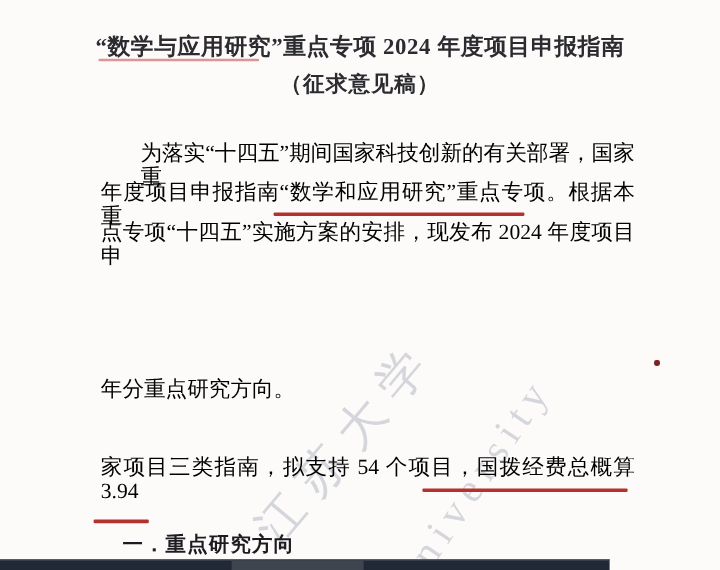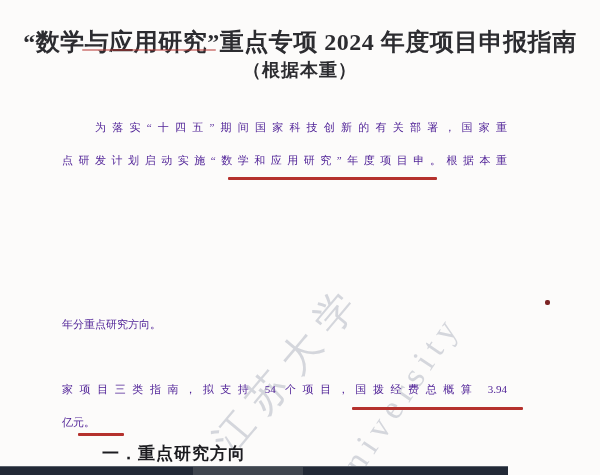--- a/index.html
+++ b/index.html
@@ -7,32 +7,32 @@
     position:relative;
     width:600px;height:475px;
     background:#fcfbfa;
     overflow:hidden;
     font-family:"Liberation Serif","DejaVu Serif",serif;
     color:#35353a;
   }
   
   .doc-title{
     position:absolute;left:0;top:26px;width:600px;
-    text-align:center;font-weight:bold;font-size:24px;
+    text-align:center;font-weight:bold;font-size:19px;
     color:#2c2c30;letter-spacing:0.5px;
   }
   .doc-subtitle{
     position:absolute;left:0;top:58px;width:600px;
     text-align:center;font-weight:bold;font-size:18px;
     color:#2c2c30;letter-spacing:1px;
   }
   
   .bline{
-    position:absolute;left:62px;width:445px;
-    font-size:11px;line-height:20px;color:#4c1d95;
+    position:absolute;left:84px;width:445px;
+    font-size:18px;line-height:20px;color:#000000;
     white-space:nowrap;
   }
   .bline.just{
     white-space:normal;
     text-align:justify;text-align-last:justify;
   }
   .bline.indent{padding-left:33px;width:412px;}
   
   .sec-heading{
     position:absolute;left:102px;top:442px;
@@ -78,29 +78,29 @@
 </style>
 </head>
 <body>
 
 <div class="page">
 
   <div class="wm wm-cn">江苏大学</div>
   <div class="wm wm-en">university</div>
 
   <div class="doc-title">“数学与应用研究”重点专项 2024 年度项目申报指南</div>
-  <div class="doc-subtitle">（根据本重）</div>
+  <div class="doc-subtitle">（征求意见稿）</div>
 
   <div class="bline just indent" style="top:117px">为落实“十四五”期间国家科技创新的有关部署，国家重</div>
-  <div class="bline just" style="top:150px">点研发计划启动实施“数学和应用研究”年度项目申。根据本重</div>
+  <div class="bline just" style="top:150px">年度项目申报指南“数学和应用研究”重点专项。根据本重</div>
+  <div class="bline just" style="top:183px">点专项“十四五”实施方案的安排，现发布 2024 年度项目申</div>
 
   <div class="bline" style="top:314px">年分重点研究方向。</div>
 
   <div class="bline just" style="top:379px">家项目三类指南，拟支持 54 个项目，国拨经费总概算 3.94</div>
-  <div class="bline" style="top:412px">亿元。</div>
 
   <div class="sec-heading">一．重点研究方向</div>
 
   <div class="redline u1" style="background: rgb(181, 49, 45);"></div>
   <div class="redline u2" style="background: rgb(181, 49, 45);"></div>
   <div class="redline u3" style="background: rgb(181, 49, 45);"></div>
   <div class="redline u4" style="background: rgb(181, 49, 45);"></div>
   <div class="red-dot" style="background: rgb(124, 36, 36);"></div>
 
   <div class="bottom-bar">

